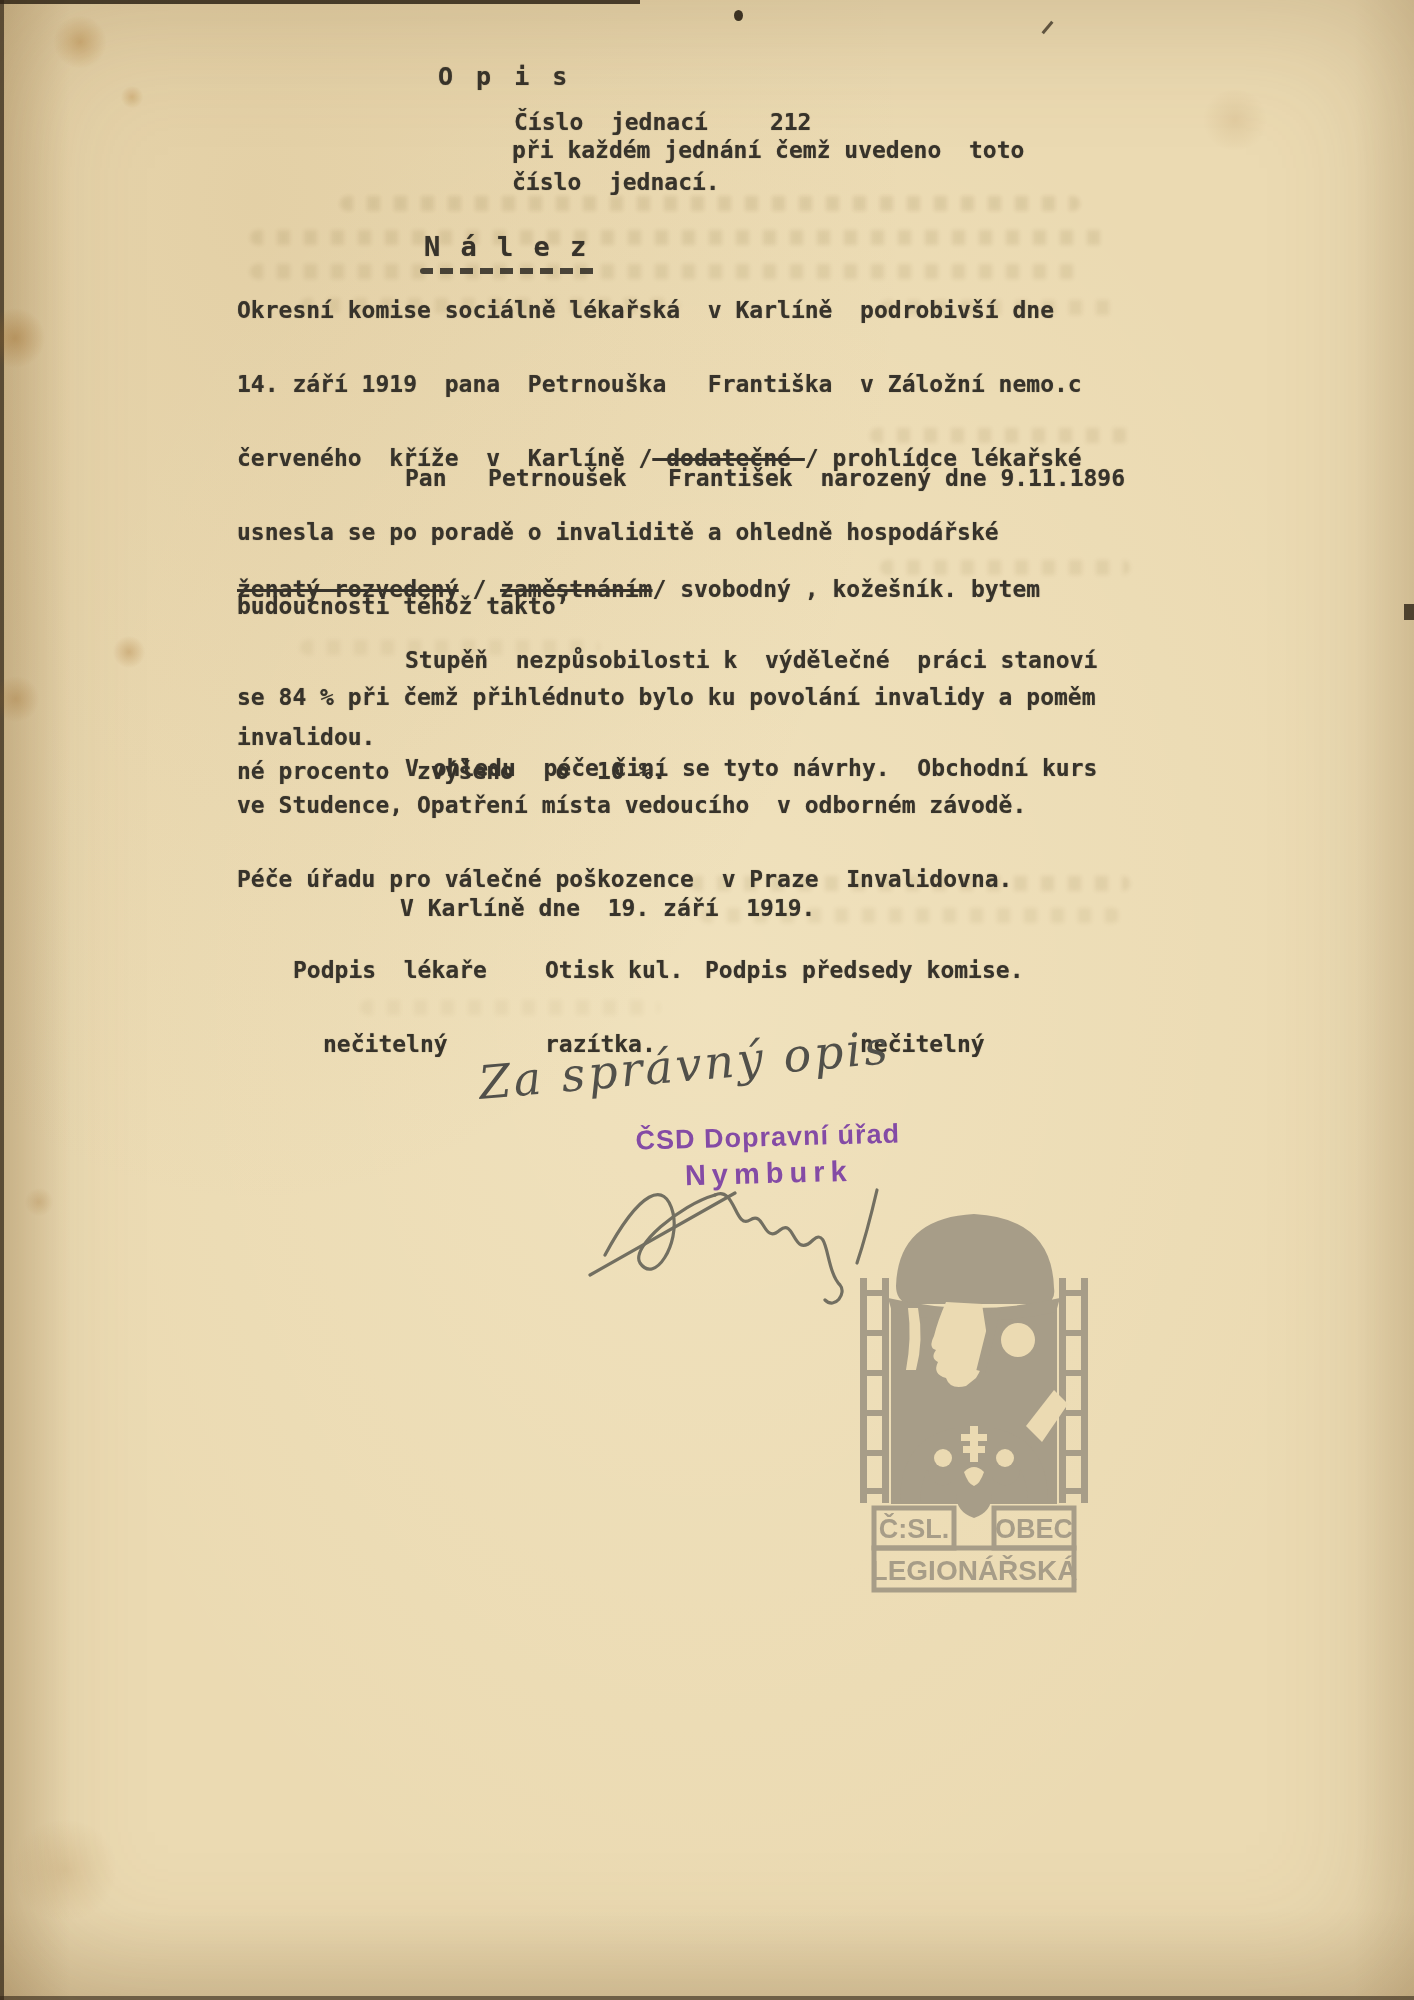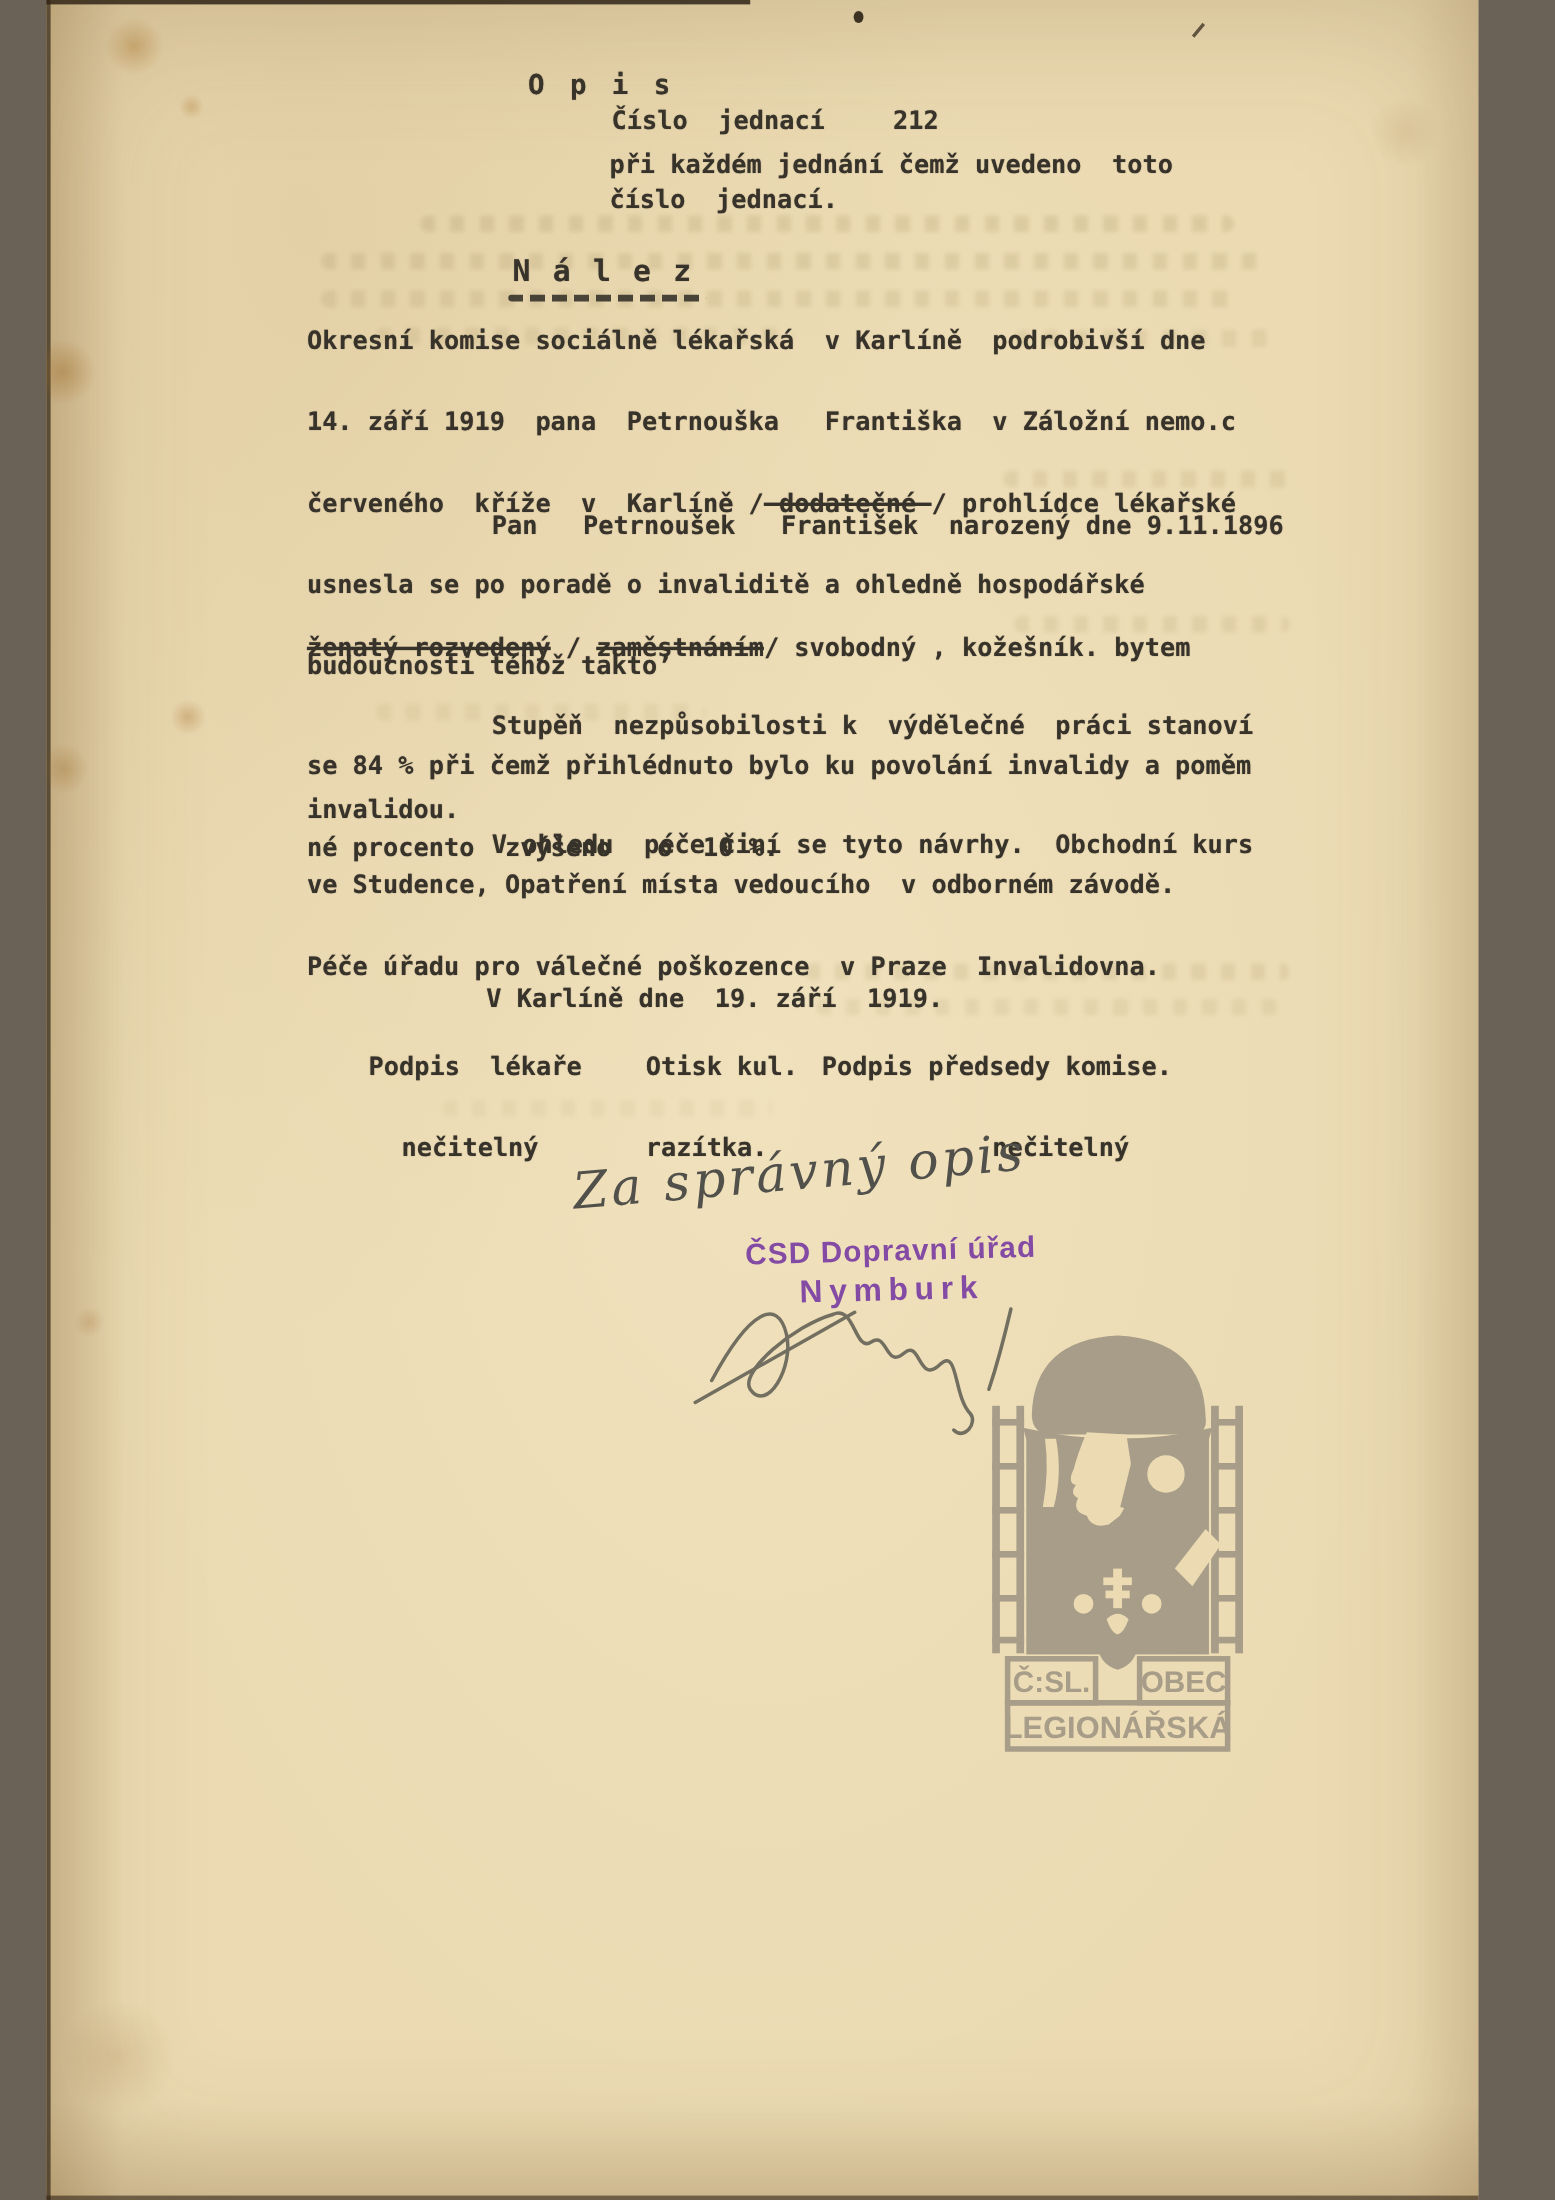--- a/index.html
+++ b/index.html
@@ -1,27 +1,26 @@
 <!DOCTYPE html>
 <html style="--paper: #ebdab2; --ink: #37332b; --stamp: #7c3fa4; --handwriting: #51504a; --emblem: #a79d88;"><head>
 <meta charset="utf-8">
 <style>
   html,body{margin:0;padding:0;background:#6b6257;}
   .page{
-    position:relative;width:1302px;height:2000px;overflow:hidden;
+    position:relative;width:1414px;height:2000px;overflow:hidden;
     background:
       radial-gradient(ellipse at 18% 10%, rgba(160,120,60,.10), transparent 40%),
       radial-gradient(ellipse at 50% 50%, rgba(255,248,222,.25), transparent 70%),
       linear-gradient(90deg, rgba(130,95,45,.22), transparent 70px),
       linear-gradient(270deg, rgba(130,95,45,.10), transparent 60px),
       linear-gradient(0deg, rgba(120,85,40,.14), transparent 90px),
       var(--paper);
     font-family:"DejaVu Sans Mono", monospace;
     color:var(--ink);
-    margin-left:42px;
   }
   .page::after{
     content:"";position:absolute;inset:0;pointer-events:none;
     box-shadow:inset 0 0 140px rgba(110,80,35,.28);
   }
   .tw{position:absolute;white-space:pre;font-weight:bold;font-size:23px;line-height:37px;
       color:var(--ink);text-shadow:0 0 1px rgba(50,45,35,.55);}
   .strike{text-decoration:line-through;text-decoration-thickness:3px;}
   .title{font-size:27px;letter-spacing:2px;}
   .dash-underline{position:absolute;height:6px;
@@ -70,21 +69,21 @@
   <div class="bleed" style="left:880px;top:300px;width:240px;opacity:.7;"></div>
   <div class="bleed" style="left:870px;top:428px;width:260px;opacity:.75;"></div>
   <div class="bleed" style="left:880px;top:560px;width:250px;opacity:.7;"></div>
   <div class="bleed" style="left:300px;top:640px;width:300px;opacity:.5;"></div>
   <div class="bleed" style="left:690px;top:876px;width:440px;opacity:.75;"></div>
   <div class="bleed" style="left:700px;top:908px;width:420px;opacity:.6;"></div>
   <div class="bleed" style="left:360px;top:1000px;width:300px;opacity:.4;"></div>
 
   <div class="tw" style="left:438px;top:58px;font-size:25px;letter-spacing:4px;">O p i s</div>
 
-  <div class="tw" style="left:514px;top:92px;"><span>Číslo  jednací</span><span class="gapnum">212</span></div>
+  <div class="tw" style="left:514px;top:104px;"><span>Číslo  jednací</span><span class="gapnum">212</span></div>
   <div class="tw" style="left:512px;top:132px;">při každém jednání čemž uvedeno  toto</div>
   <div class="tw" style="left:512px;top:164px;">číslo  jednací.</div>
 
   <div class="tw title" style="left:424px;top:228px;">N á l e z</div>
   <div class="dash-underline" style="left:420px;top:268px;width:180px;"></div>
 
   <div class="tw" style="left:237px;top:292px;"><span>Okresní komise sociálně lékařská  v Karlíně  podrobivší dne</span><br>
 <span>14. září 1919  pana  Petrnouška   Františka  v Záložní nemo.c</span><br>
 <span>červeného  kříže  v  Karlíně /</span><span class="strike"> dodatečné </span><span>/ prohlídce lékařské</span><br>
 <span>usnesla se po poradě o invaliditě a ohledně hospodářské</span><br>

